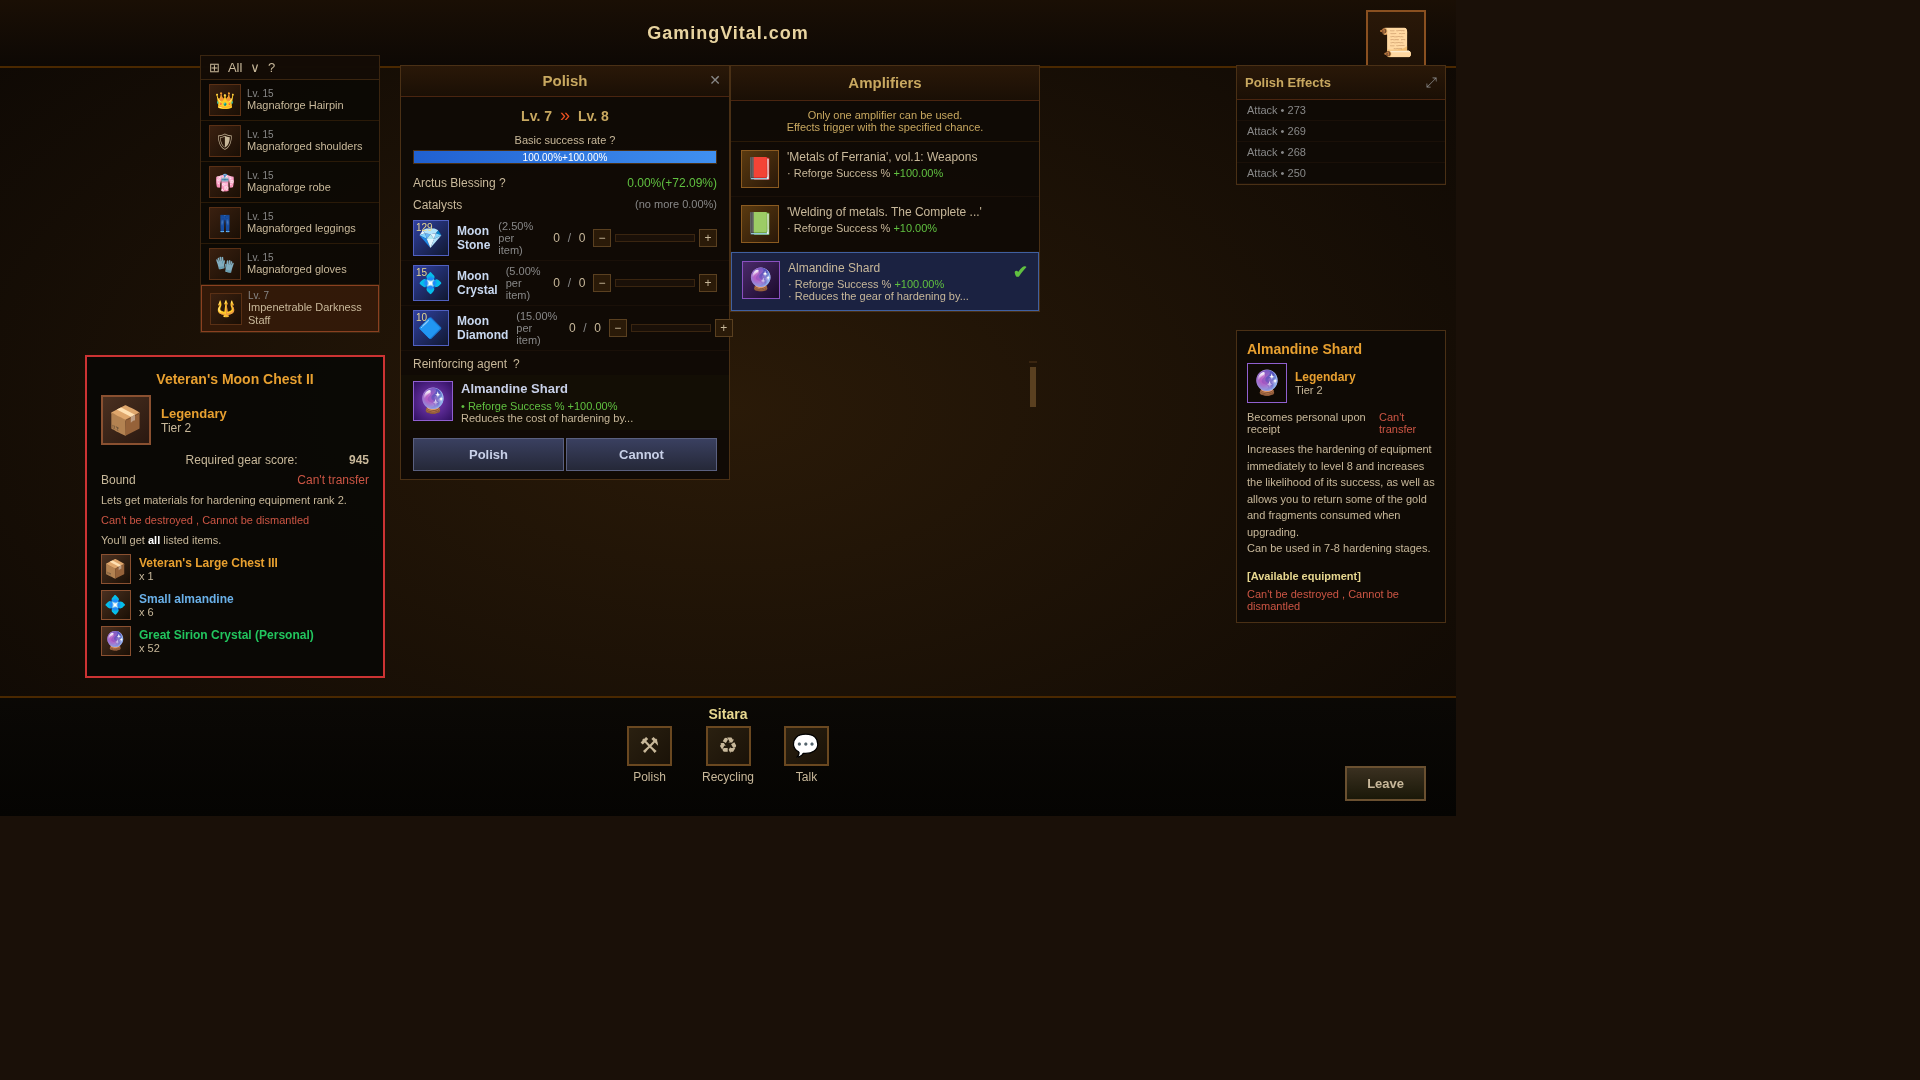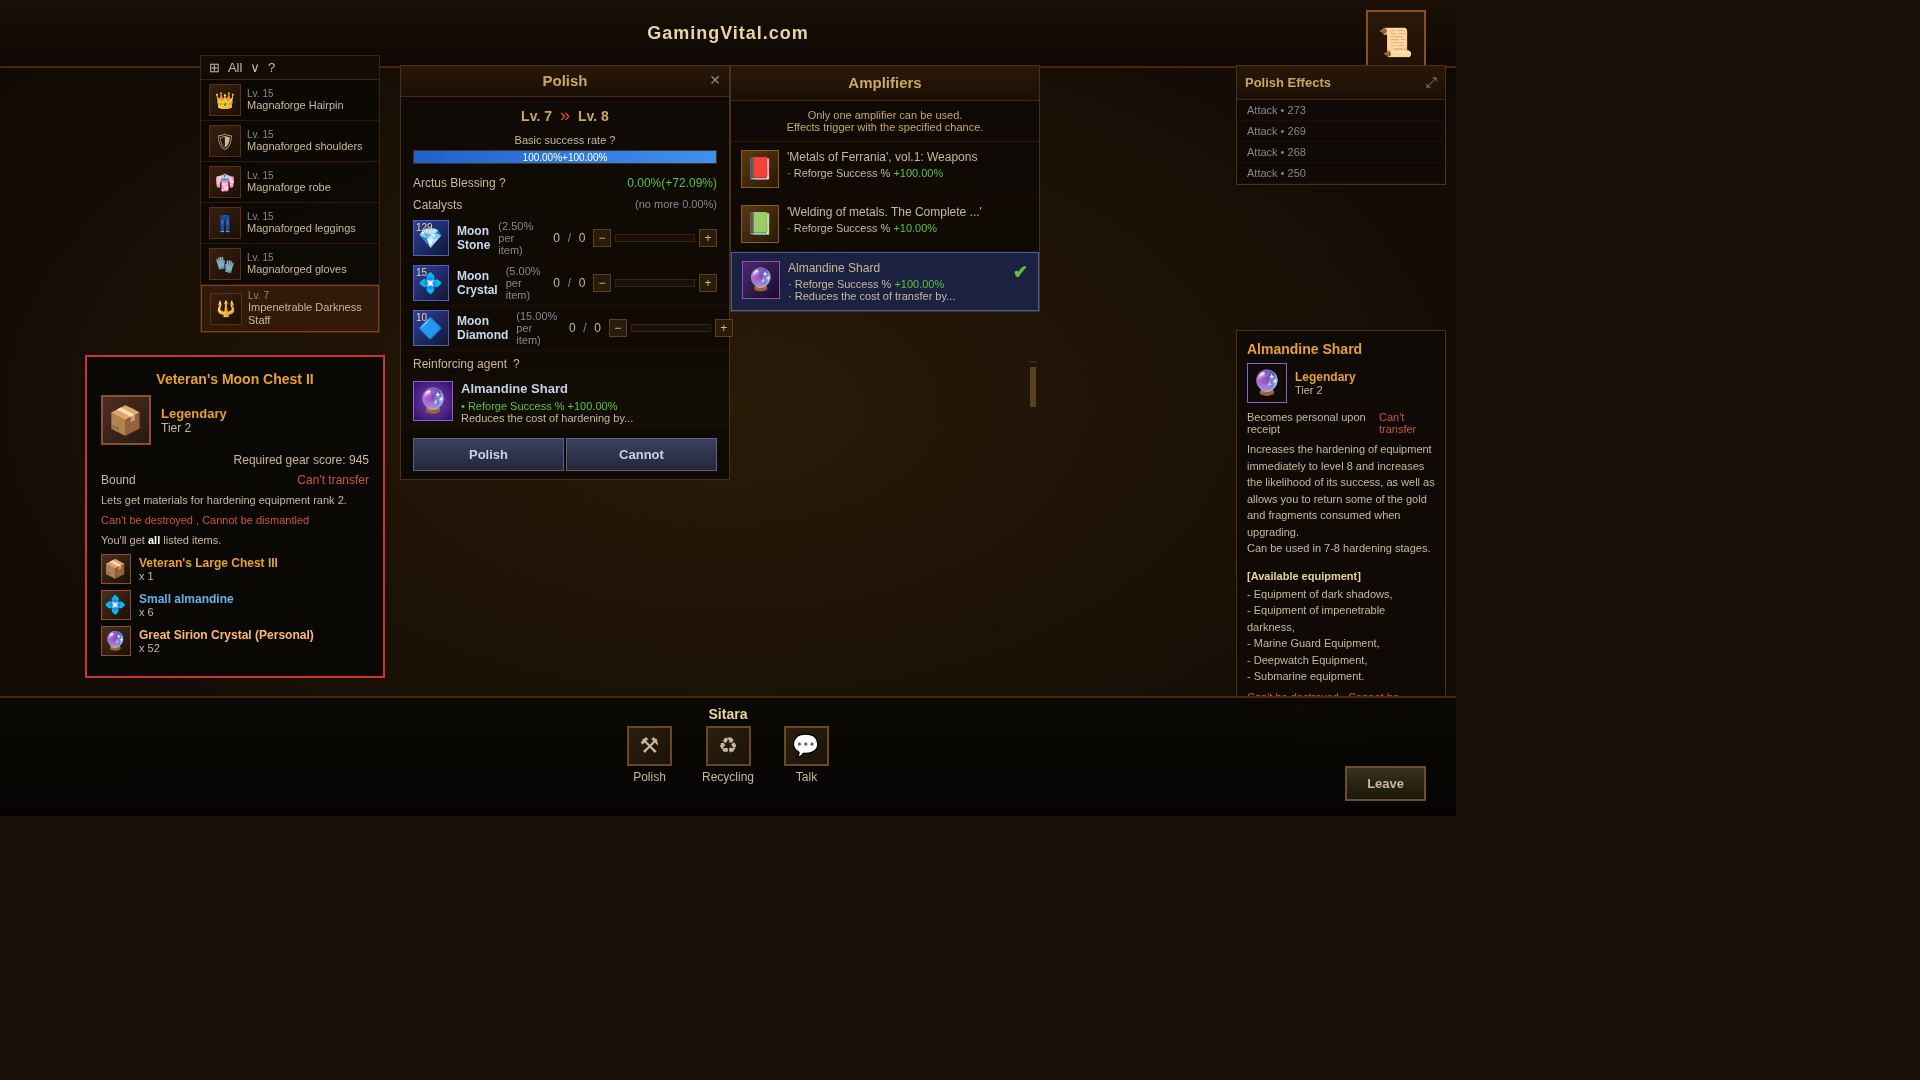--- a/index.html
+++ b/index.html
@@ -140,21 +140,22 @@
       color: #c8b89a;
       font-size: 12px;
     }
     .gear-score-row {
       text-align: right;
       margin-bottom: 6px;
       font-size: 12px;
     }
     .gear-score-num {
       color: #c8b89a;
-      font-weight: normal;
+      font-weight: bold;
+      margin-left: 48px;
     }
     .bound-row {
       display: flex;
       justify-content: space-between;
       font-size: 12px;
       margin-bottom: 6px;
     }
     .bound-text { color: #c8b89a; }
     .cant-transfer { color: #cc5544; }
     .desc-text {
@@ -187,21 +188,21 @@
       border: 1px solid #8a5030;
       display: flex;
       align-items: center;
       justify-content: center;
       font-size: 18px;
       flex-shrink: 0;
     }
     .reward-info { display: flex; flex-direction: column; }
     .reward-name { color: #e8a030; font-size: 12px; font-weight: bold; }
     .reward-name.blue { color: #6ab0e8; }
-    .reward-name.purple { color: #fdba74; }
+    .reward-name.purple { color: #22c55e; }
     .reward-qty { color: #c8b89a; font-size: 11px; }
 
     
     .polish-panel {
       position: absolute;
       top: 65px;
       left: 400px;
       width: 330px;
       background: rgba(15, 10, 5, 0.97);
       border: 1px solid #4a3015;
@@ -833,21 +834,21 @@
     <div class="amp-text">
       <div class="amp-name">'Welding of metals. The Complete ...'</div>
       <div class="amp-effect">· Reforge Success % <span class="amp-pct">+10.00%</span></div>
     </div>
   </div>
   <div class="amp-entry selected">
     <div class="amp-icon purple-icon">🔮</div>
     <div class="amp-text">
       <div class="amp-name">Almandine Shard</div>
       <div class="amp-effect">· Reforge Success % <span class="amp-pct">+100.00%</span></div>
-      <div class="amp-effect">· Reduces the cost of transfer by...</div>
+      <div class="amp-effect">· Reduces the gear of hardening by...</div>
     </div>
     <span class="checkmark">✔</span>
   </div>
 
   <div style="position:relative;">
     <div class="scrollbar-hint">
       <div class="scrollbar-thumb"></div>
     </div>
   </div>
 </div>
@@ -873,27 +874,20 @@
     </div>
   </div>
   <div class="alm-bound">
     <span>Becomes personal upon receipt</span>
     <span style="color:#cc5544;">Can't transfer</span>
   </div>
   <div class="alm-desc-full">
     Increases the hardening of equipment immediately to level 8 and increases the likelihood of its success, as well as allows you to return some of the gold and fragments consumed when upgrading.<br>Can be used in 7-8 hardening stages.
   </div>
   <div class="alm-available">[Available equipment]</div>
-  <div class="alm-eq-list">
-    - Equipment of dark shadows,<br>
-    - Equipment of impenetrable darkness,<br>
-    - Marine Guard Equipment,<br>
-    - Deepwatch Equipment,<br>
-    - Submarine equipment.
-  </div>
   <div class="alm-cant">Can't be destroyed , Cannot be dismantled</div>
 </div>
 
 <div class="bottom-bar">
   <div class="npc-name">Sitara</div>
   <div class="npc-buttons">
     <div class="npc-btn">
       <div class="npc-btn-icon">⚒</div>
       <span class="npc-btn-label">Polish</span>
     </div>

